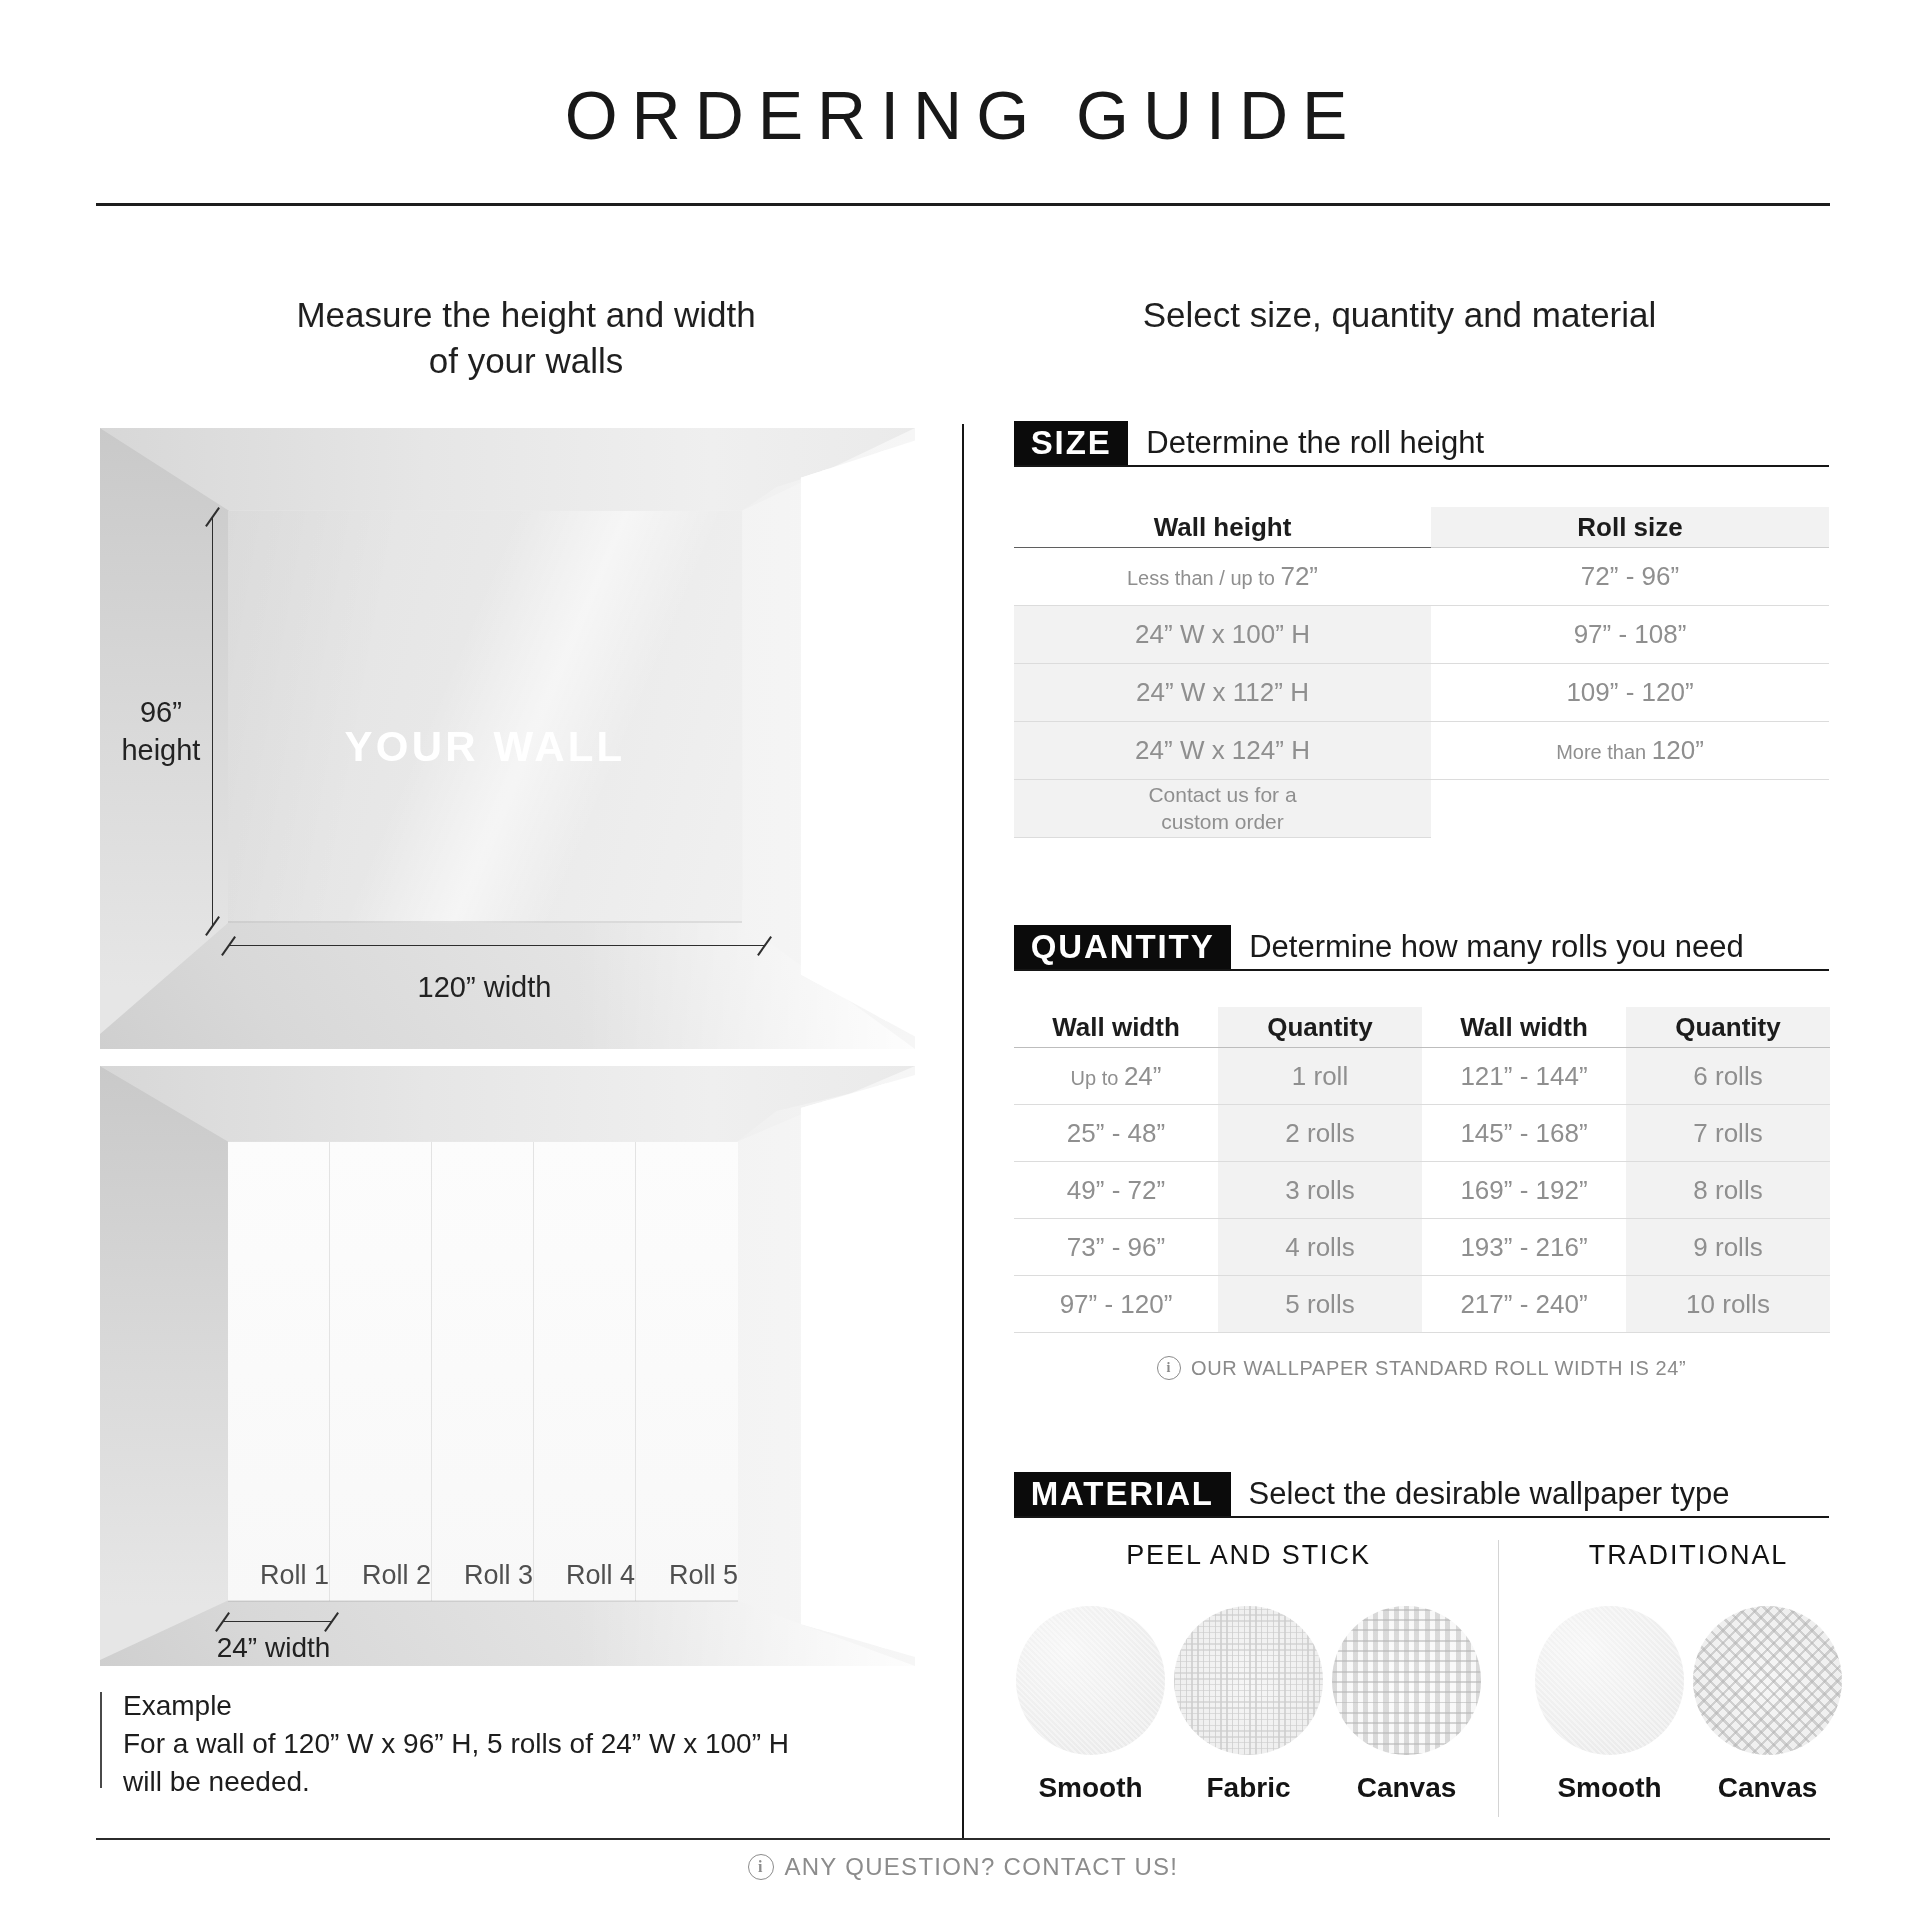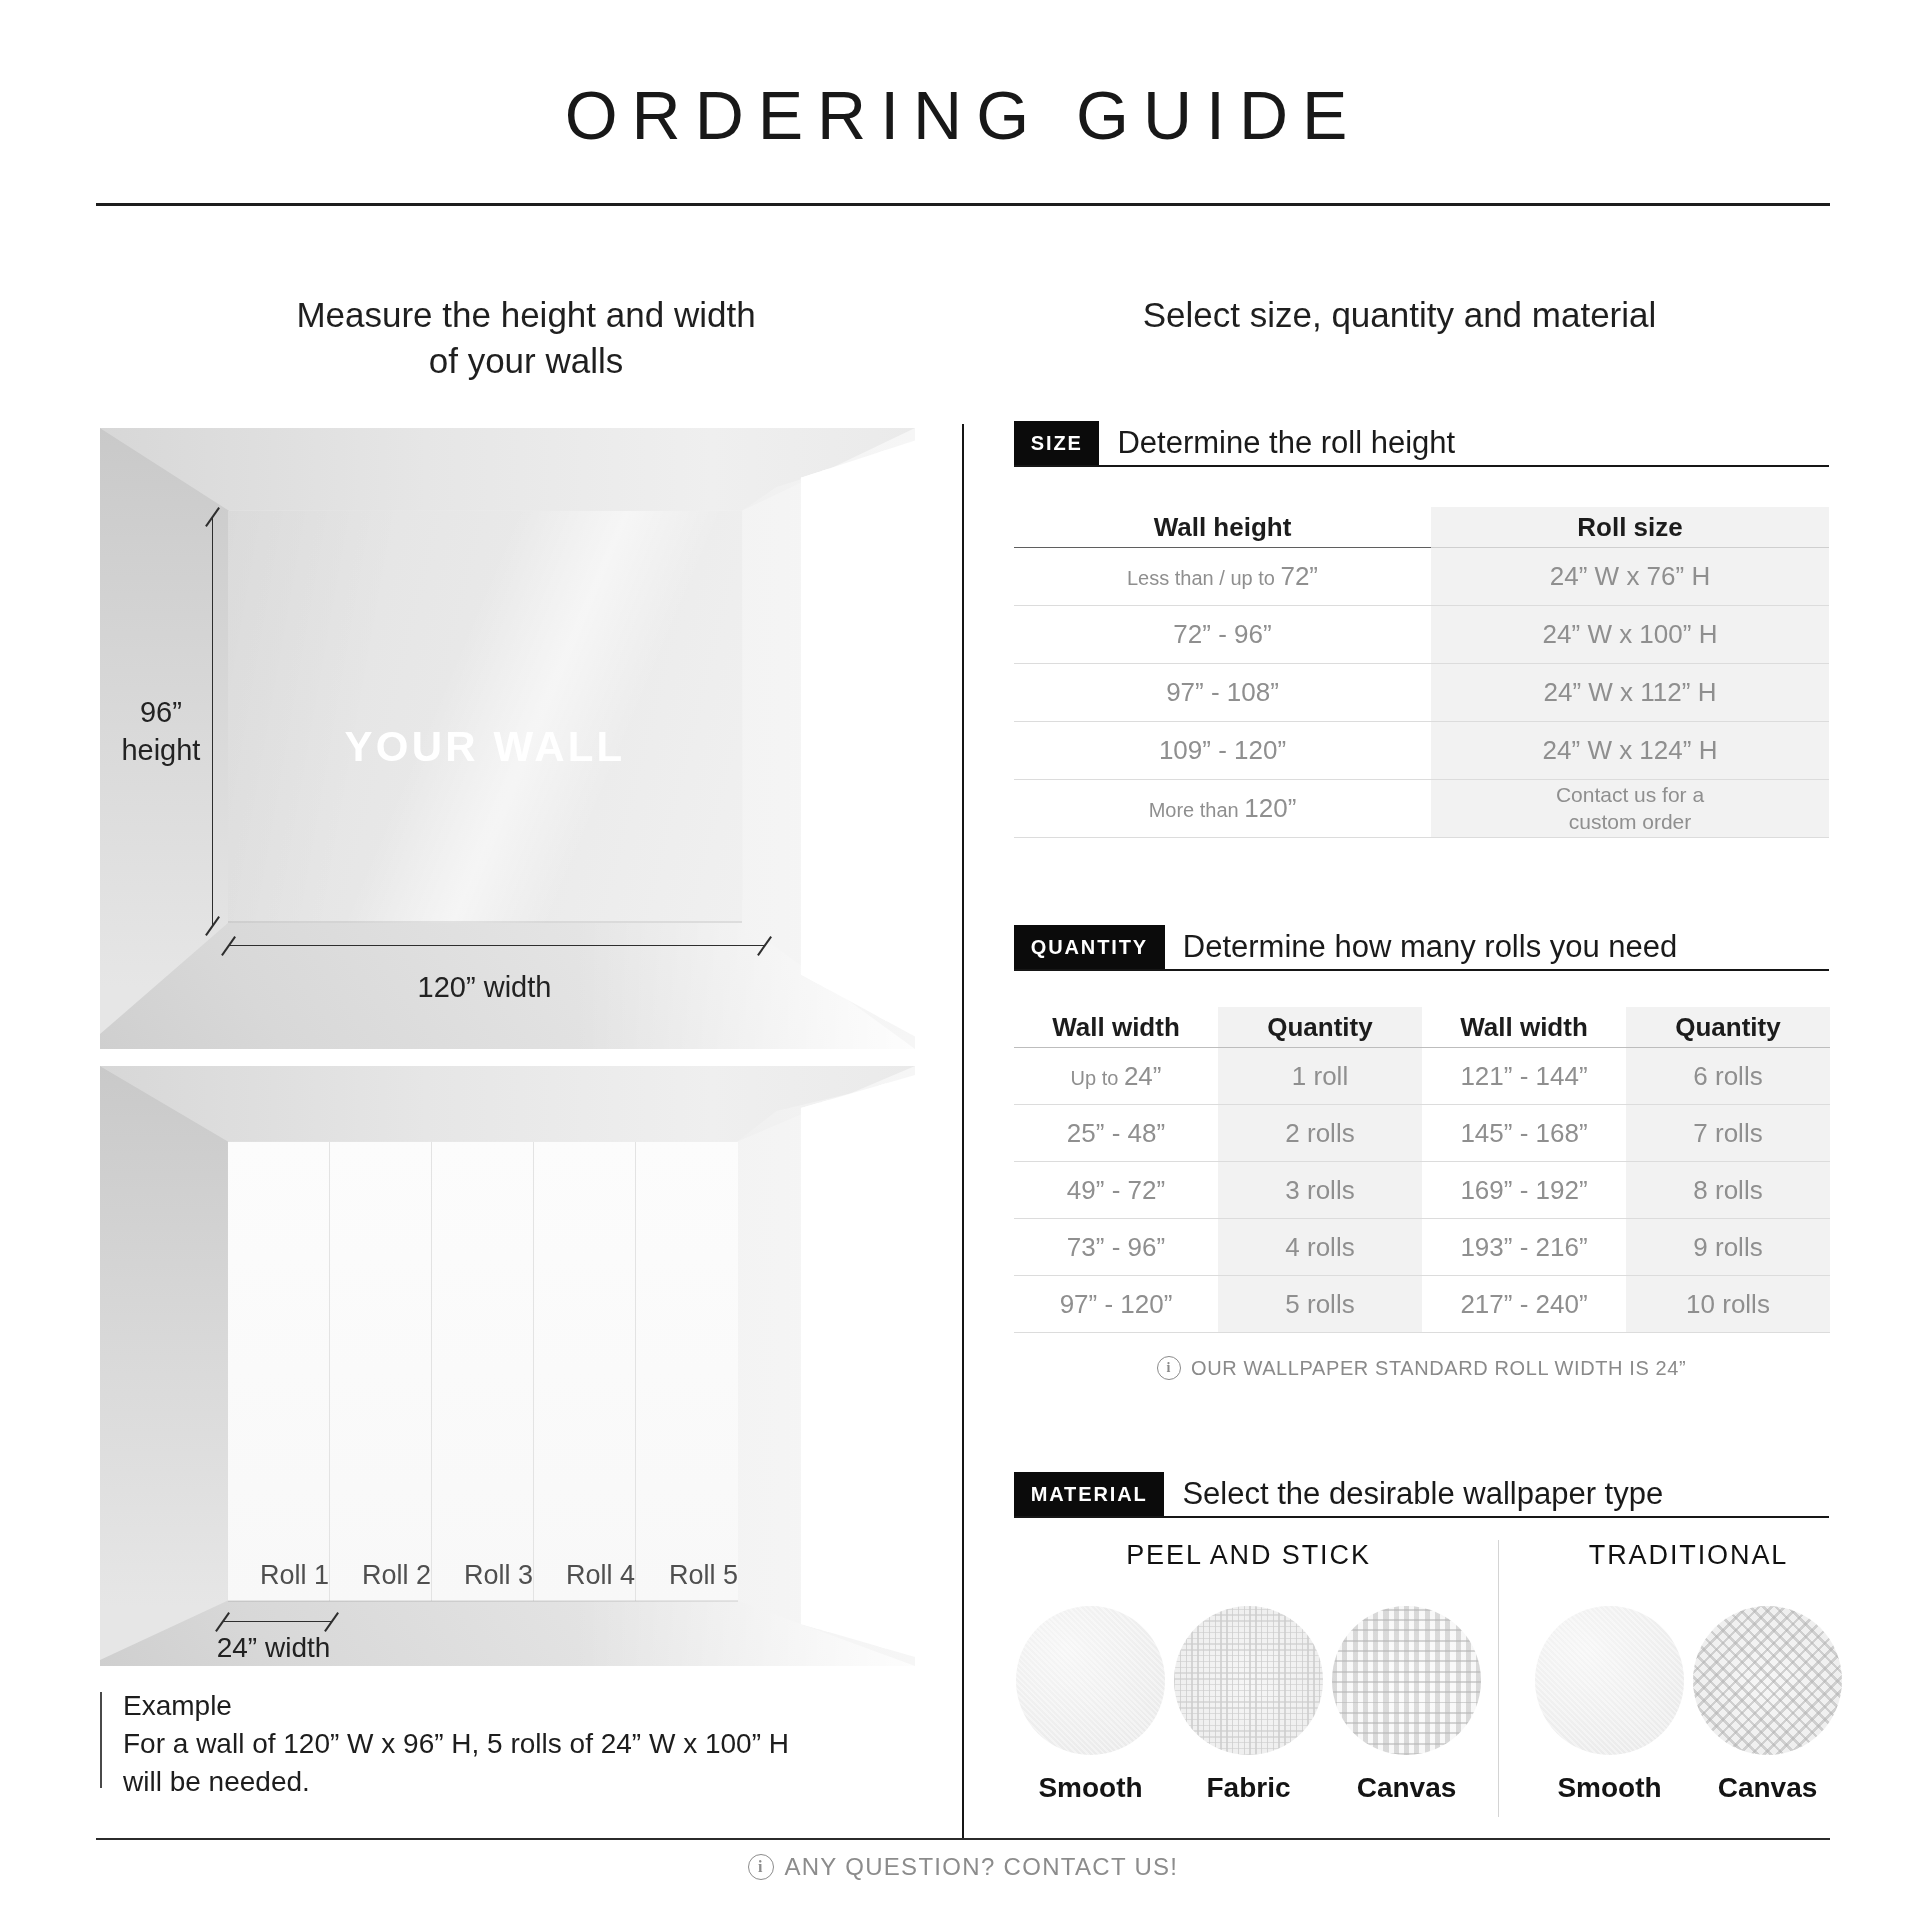--- a/index.html
+++ b/index.html
@@ -74,21 +74,21 @@
 
   
   .example-bar{position:absolute;left:100px;top:1692px;width:1.9px;height:96px;background:#4a4a4a;}
   .example{position:absolute;left:123px;top:1687px;width:803px;font-size:28px;line-height:1.36;color:#1d1d1d;}
 
   
   .sec{position:absolute;left:1014px;width:815px;height:44px;display:flex;align-items:center;
        border-bottom:2.6px solid #161616;}
   .sec.size{top:421px;} .sec.quantity{top:925px;} .sec.material{top:1472px;}
   .badge{height:44px;display:flex;align-items:center;padding:0 16.7px;background:#0b0b0b;
-         color:#ffffff;font-size:20px;font-weight:700;letter-spacing:1.9px;}
+         color:#ffffff;font-size:33px;font-weight:700;letter-spacing:1.9px;}
   .sec-title{margin-left:18px;font-size:31px;font-weight:300;color:#1a1a1a;white-space:nowrap;}
 
   
   .grid{position:absolute;left:1014px;display:grid;}
   .size-grid{top:507px;grid-template-columns:417px 398px;}
   .qty-grid{top:1007px;grid-template-columns:repeat(4,204px);}
   .th{height:40px;line-height:40px;text-align:center;font-size:26px;font-weight:700;color:#1c1c1c;}
   .size-grid .th.c1{border-bottom:1.9px solid #5f5f5f;}
   .size-grid .th.c2{border-bottom:1.9px solid #cfcfcf;}
   .qty-grid .th{border-bottom:1.9px solid #bdbdbd;}
@@ -222,21 +222,20 @@
   </div>
 
   <div class="sec size">
     <span class="badge">SIZE</span>
     <span class="sec-title">Determine the roll height</span>
   </div>
   <div class="grid size-grid" id="size-table">
     <div class="th c1">Wall height</div>
     <div class="th c2 shade">Roll size</div>
   <div class="cell"><span class="pre">Less than / up to </span><span class="val">72”</span></div>
-      <div class="cell shade">24” W x 76” H</div>
       <div class="cell"><span class="val">72” - 96”</span></div>
       <div class="cell shade">24” W x 100” H</div>
       <div class="cell"><span class="val">97” - 108”</span></div>
       <div class="cell shade">24” W x 112” H</div>
       <div class="cell"><span class="val">109” - 120”</span></div>
       <div class="cell shade">24” W x 124” H</div>
       <div class="cell"><span class="pre">More than </span><span class="val">120”</span></div>
       <div class="cell shade two-line">
         <div class="">Contact us for a</div>
         <div class="">custom order</div>

